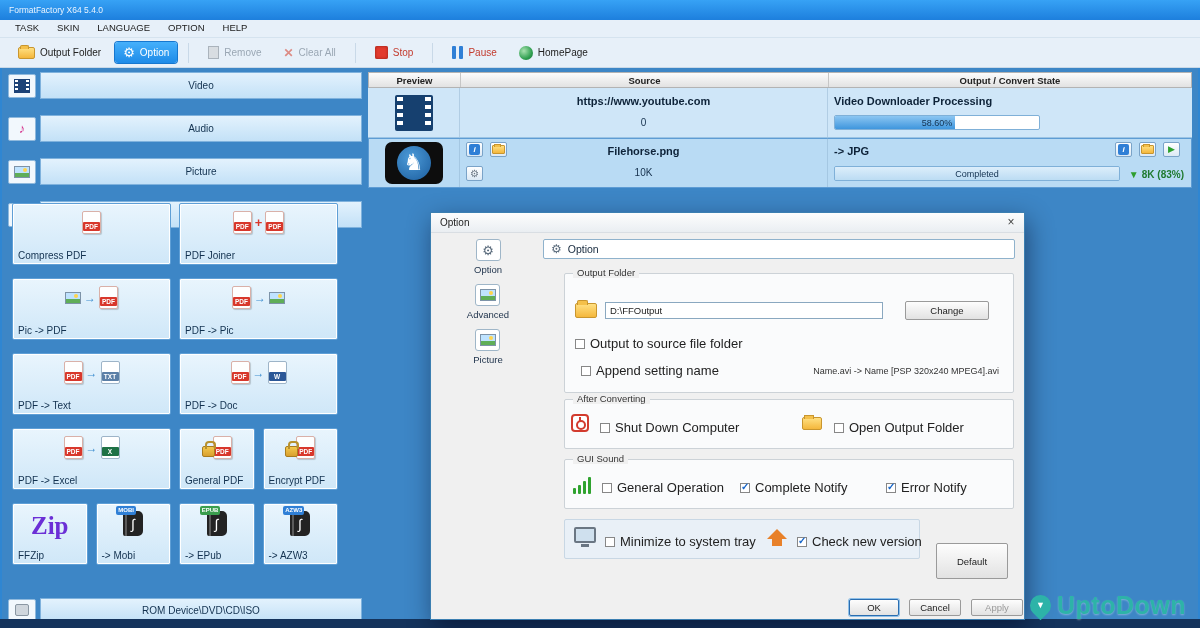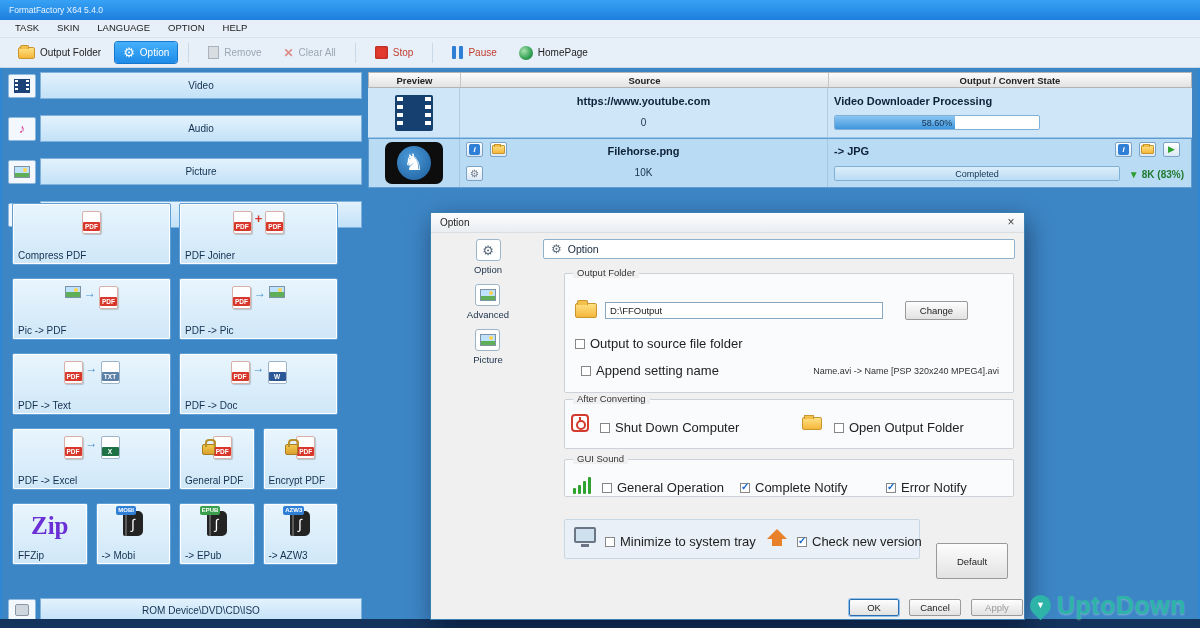--- a/index.html
+++ b/index.html
@@ -53,21 +53,21 @@
 .ic-doc{width:12px;height:14px;background:#fff;border:1px solid #97a5b2;position:relative;display:inline-block}
 .ic-doc::before{content:"";position:absolute;left:2px;right:2px;top:3px;height:8px;background:repeating-linear-gradient(to bottom,#9db0c2 0 1px,transparent 1px 3px)}
 
 
 .tools{position:absolute;left:12px;top:203px;width:326px}
 .trow{display:flex;gap:8px;margin-bottom:13px}
 .tool{height:62px;background:linear-gradient(#e9f5fd,#cfe7f8);border:1px solid #5f9fd6;box-shadow:inset 0 0 0 1px #fff;position:relative;border-radius:2px}
 .w2{flex:0 0 159px}
 .wf{flex:1 1 0}
 .tlabel{position:absolute;left:5px;bottom:3px;font-size:10px;color:#12314f;white-space:nowrap}
-.ticons{position:absolute;left:0;right:0;top:7px;display:flex;align-items:flex-start;justify-content:center;gap:3px}
+.ticons{position:absolute;left:0;right:0;top:7px;display:flex;align-items:center;justify-content:center;gap:3px}
 .pdfic{width:19px;height:23px;background:#fefefe;border:1px solid #d9b0a8;border-radius:2px;position:relative;box-shadow:1px 1px 1px rgba(0,0,0,.18);display:inline-block}
 .pdfic i{position:absolute;left:0;right:0;bottom:2px;height:9px;background:#d8372b;color:#fff;font-style:normal;font-weight:bold;font-size:6.5px;line-height:9px;text-align:center;border-radius:1px}
 .fileic{width:19px;height:23px;background:#fff;border:1px solid #9db4c8;border-radius:2px;position:relative;display:inline-block}
 .fileic i{position:absolute;left:0;right:0;bottom:2px;height:9px;color:#fff;font-style:normal;font-weight:bold;font-size:6.5px;line-height:9px;text-align:center;border-radius:1px}
 .is-txt i{background:#5b7fa6}
 .is-word i{background:#2b5797}
 .is-excel i{background:#1e7145}
 .arr{color:#3f8fd0;font-weight:bold;font-size:12px}
 .plus{color:#d8372b;font-weight:bold;font-size:13px}
 .lockic{width:13px;height:11px;background:linear-gradient(#f3c84d,#d9a02e);border:1px solid #a87c1f;border-radius:2px;position:relative;margin-right:-5px;z-index:1;margin-top:8px;display:inline-block}
@@ -122,26 +122,26 @@
 .dlg-close{position:absolute;right:5px;top:2px;width:16px;height:15px;text-align:center;line-height:14px;font-size:12px;color:#444}
 .dlg-nav{position:absolute;left:18px;top:26px;width:78px;display:flex;flex-direction:column;gap:9px;align-items:center}
 .nav-item{display:flex;flex-direction:column;align-items:center;gap:3px;font-size:9.5px;color:#1c3049}
 .nav-ic{width:25px;height:22px;background:#fff;border:1px solid #9fb6c8;border-radius:3px;display:flex;align-items:center;justify-content:center;font-size:13px;color:#5a6b7c}
 .dlg-head{position:absolute;left:112px;top:26px;width:472px;height:20px;background:#fff;border:1px solid #8fb2cc;border-radius:2px;display:flex;align-items:center;gap:6px;padding:0 7px;font-size:10.5px;color:#15283c}
 .dlg-head .g-gear{font-size:12px;color:#5a6b7c}
 .group{position:absolute;left:133px;width:450px;border:1px solid #ccd2d7;background:#fafbfc;border-radius:2px}
 .legend{position:absolute;top:-7px;left:8px;background:#f0f0f0;padding:0 4px;font-size:9.5px;color:#333}
 .g1{top:60px;height:120px}
 .g2{top:186px;height:50px}
-.g3{top:246px;height:38px}
+.g3{top:246px;height:50px}
 .ic-folder-lg{width:22px;height:15px;background:linear-gradient(#ffe082,#f4b73c);border:1px solid #c9962e;border-radius:2px;position:absolute;left:10px;top:29px}
 .ic-folder-lg::before{content:"";position:absolute;top:-4px;left:1px;width:9px;height:4px;background:#f4c04a;border:1px solid #c9962e;border-bottom:none;border-radius:2px 2px 0 0}
 .txtinput{position:absolute;left:40px;top:28px;width:278px;height:17px;background:#fff;border:1px solid #8aa8c0;font-size:9.5px;padding:0 4px;color:#222;font-family:"Liberation Sans",sans-serif}
 .btn{background:linear-gradient(#fdfdfd,#e2e2e2);border:1px solid #9a9a9a;border-radius:2px;font-size:9.5px;display:flex;align-items:center;justify-content:center;color:#222}
-.change-btn{position:absolute;left:340px;top:27px;width:63px;height:19px}
+.change-btn{position:absolute;left:340px;top:27px;width:84px;height:19px}
 .cb{position:absolute;display:flex;align-items:center;gap:5px;font-size:13px;color:#222;white-space:nowrap}
 .cb .box{width:10px;height:10px;background:#fff;border:1px solid #878787;position:relative;flex:0 0 auto}
 .cb.checked .box::after{content:"✓";position:absolute;left:0;top:-3px;font-size:10px;color:#1464c8;font-weight:bold}
 .hint{position:absolute;right:14px;top:92px;font-size:9px;color:#333}
 .ic-power{width:18px;height:18px;border:2px solid #d23b2e;border-radius:4px;position:absolute;left:6px;top:14px;background:#fff}
 .ic-power::before{content:"";position:absolute;left:3px;top:4px;width:6px;height:6px;border:2px solid #d23b2e;border-radius:50%}
 .ic-power::after{content:"";position:absolute;left:6px;top:1px;width:2px;height:5px;background:#d23b2e}
 .ic-bars{position:absolute;left:8px;top:16px;display:flex;align-items:flex-end;gap:2px;height:18px}
 .ic-bars b{width:3px;background:#2fa32f;border-radius:1px}
 .ic-bars b:nth-child(1){height:6px}.ic-bars b:nth-child(2){height:9px}

